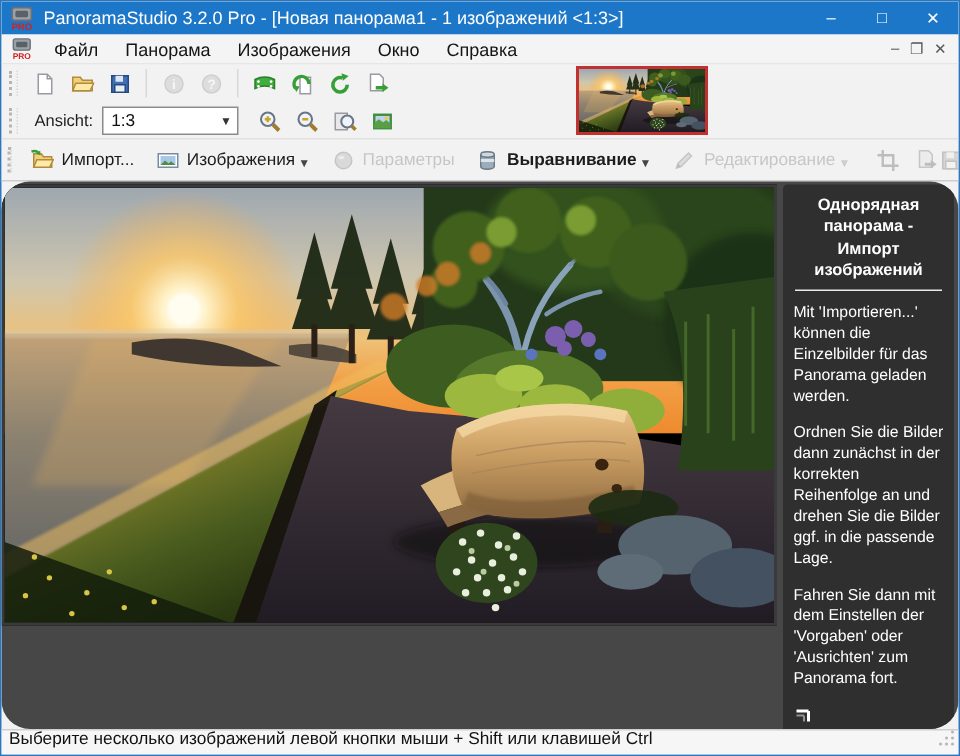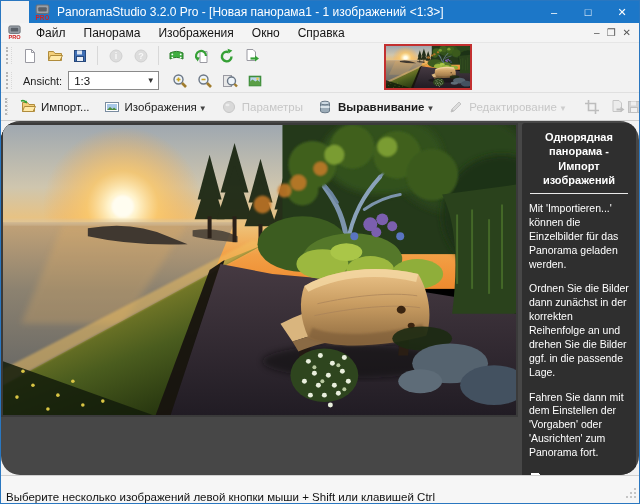--- a/index.html
+++ b/index.html
@@ -1,21 +1,21 @@
 <!DOCTYPE html>
 <html><head>
 <meta charset="utf-8">
 <style>
   * { margin:0; padding:0; box-sizing:border-box; }
   html,body { width:640px; height:504px; background:#d0d0d0; }
   body { font-family:"Liberation Sans", sans-serif; }
   .window { width:640px; height:504px; border:1px solid #2a77c0; display:flex; flex-direction:column; background:#f2f2f2; overflow:hidden; }
 
   
-  .titlebar { height:22px; background:#1c77c8; display:flex; align-items:center; color:#fff; font-size:12px; padding-left:5px; flex:0 0 auto;margin-left:28px; }
+  .titlebar { height:22px; background:#1c77c8; display:flex; align-items:center; color:#fff; font-size:12px; padding-left:5px; flex:0 0 auto; }
   .app-icon { width:17px; height:17px; margin-right:6px; flex:0 0 auto; }
   .titlebar-title { white-space:nowrap; overflow:hidden; }
   .title-buttons { margin-left:auto; display:flex; height:100%; }
   .tb-btn { width:34px; height:100%; display:flex; align-items:center; justify-content:center; font-size:11px; color:#fff; }
 
   
   .menubar { height:20px; background:#f4f4f4; border-bottom:1px solid #e6e6e6; display:flex; align-items:center; font-size:12px; color:#151515; padding-left:4px; flex:0 0 auto; }
   .menubar .app-icon { width:15px; height:15px; margin:0 5px 0 2px; }
   .menu-item { padding:2px 9px; }
   .mdi-controls { margin-left:auto; display:flex; gap:7px; color:#555; font-size:10px; padding-right:8px; align-items:center; }
@@ -45,21 +45,21 @@
   .main { position:relative; flex:1 1 auto; background:#474747; overflow:hidden;border-radius:19px; }
   .photo { position:absolute; left:0; top:2px; border:2px solid #3a3a3a; background:#000; }
   .photo svg { display:block; }
   .helppanel { position:absolute; left:521px; top:2px; width:114px; background:#2f2f2f; border-radius:3px; color:#fff; padding:7px 7px 7px; font-size:10.5px; line-height:1.32; }
   .hp-title { font-weight:bold; text-align:center; font-size:11px; line-height:1.3; }
   .hp-hr { border:0; border-top:1px solid #e9e9e9; margin:6px 1px 8px; }
   .hp-p { margin:0 0 11px; }
   .hp-arrow { margin-top:2px; }
 
   
-  .statusbar { height:28px; background:#f6f6f6; border-top:1px solid #cfcfcf; display:flex; align-items:flex-end; font-size:11.5px; color:#111; padding-left:5px; position:relative; flex:0 0 auto; }
+  .statusbar { height:17px; background:#f6f6f6; border-top:1px solid #cfcfcf; display:flex; align-items:flex-start; font-size:11.5px; color:#111; padding-left:5px; position:relative; flex:0 0 auto; }
   .resize-grip { position:absolute; right:2px; bottom:2px; }
 </style>
 </head>
 <body>
 
 <svg width="0" height="0" style="position:absolute" aria-hidden="true">
   <defs>
     <linearGradient id="gSky" x1="0" y1="0" x2="0" y2="1">
       <stop offset="0" stop-color="#9fa8b0"></stop>
         <stop offset="0.38" stop-color="#cfc6ae"></stop>

